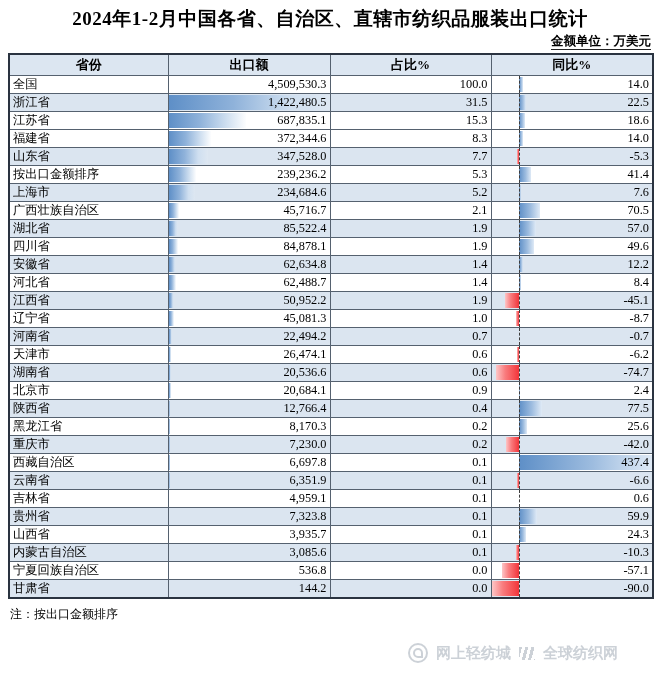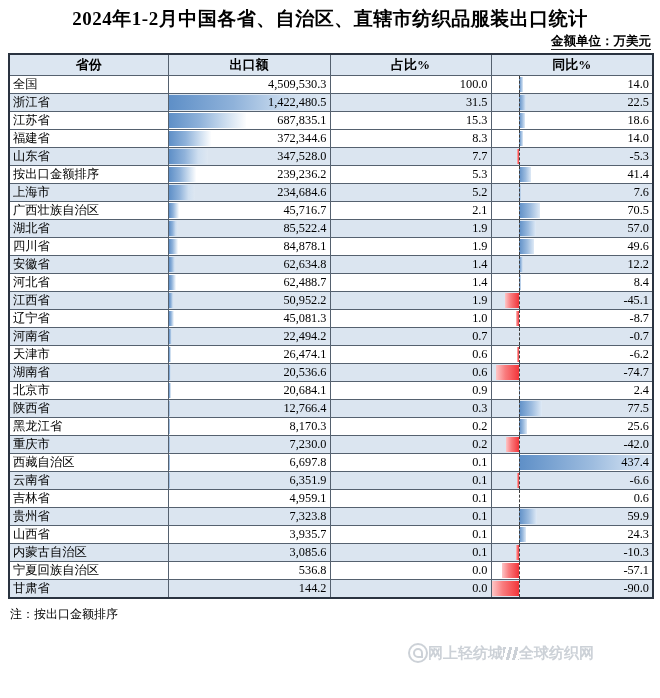--- a/index.html
+++ b/index.html
@@ -34,21 +34,21 @@
     position:absolute;left:0;top:1px;bottom:1px;z-index:1;
     background:linear-gradient(to right,#5e8fc7,#8fb2da 40%,#cfdff0 75%,rgba(236,243,250,0.15));
   }
   .axis{position:absolute;top:0;bottom:0;width:0;border-left:1px dashed #3c3c3c;z-index:2}
   .ybar{position:absolute;top:1px;bottom:1px;z-index:1}
   .ybar.pos{background:linear-gradient(to right,#5e8fc7,#9dbcdf 55%,#dfeaf6)}
   .ybar.neg{background:linear-gradient(to left,#f2353a,#f97c7e 60%,#fdc6c7)}
   .note{font-size:12px;margin:7px 0 0 10px}
   .watermark{
     position:absolute;left:408px;top:643px;z-index:6;pointer-events:none;
-    display:flex;align-items:center;color:#c4cad1;opacity:.85;
+    display:flex;align-items:center;gap:8px;color:#c4cad1;opacity:.85;
     font-size:15px;font-weight:bold;white-space:nowrap;
   }
   .wm-circle{
     width:16px;height:16px;border:2px solid #c4cad1;border-radius:50%;
     position:relative;flex:0 0 auto;
   }
   .wm-circle::after{
     content:"";position:absolute;left:3px;top:3px;width:6px;height:6px;
     border:2px solid #c4cad1;border-radius:50% 50% 0 50%;
   }
@@ -184,21 +184,21 @@
       </tr>
       <tr>
         <td class="prov">北京市</td>
         <td class="num rel"><div class="ebar" style="width: 1.45409%;"></div><span class="val">20,684.1</span></td>
         <td class="num">0.9</td>
         <td class="num rel"><div class="axis" style="left: 17.0648%;"></div><div class="ybar pos" style="width: 0.455063%; left: 17.0648%;"></div><span class="val">2.4</span></td>
       </tr>
       <tr class="stripe">
         <td class="prov">陕西省</td>
         <td class="num rel"><div class="ebar" style="width: 0.897475%;"></div><span class="val">12,766.4</span></td>
-        <td class="num">0.3</td>
+        <td class="num">0.4</td>
         <td class="num rel"><div class="axis" style="left: 17.0648%;"></div><div class="ybar pos" style="width: 14.6947%; left: 17.0648%;"></div><span class="val">77.5</span></td>
       </tr>
       <tr>
         <td class="prov">黑龙江省</td>
         <td class="num rel"><div class="ebar" style="width: 0.57437%;"></div><span class="val">8,170.3</span></td>
         <td class="num">0.2</td>
         <td class="num rel"><div class="axis" style="left: 17.0648%;"></div><div class="ybar pos" style="width: 4.854%; left: 17.0648%;"></div><span class="val">25.6</span></td>
       </tr>
       <tr class="stripe">
         <td class="prov">重庆市</td>

